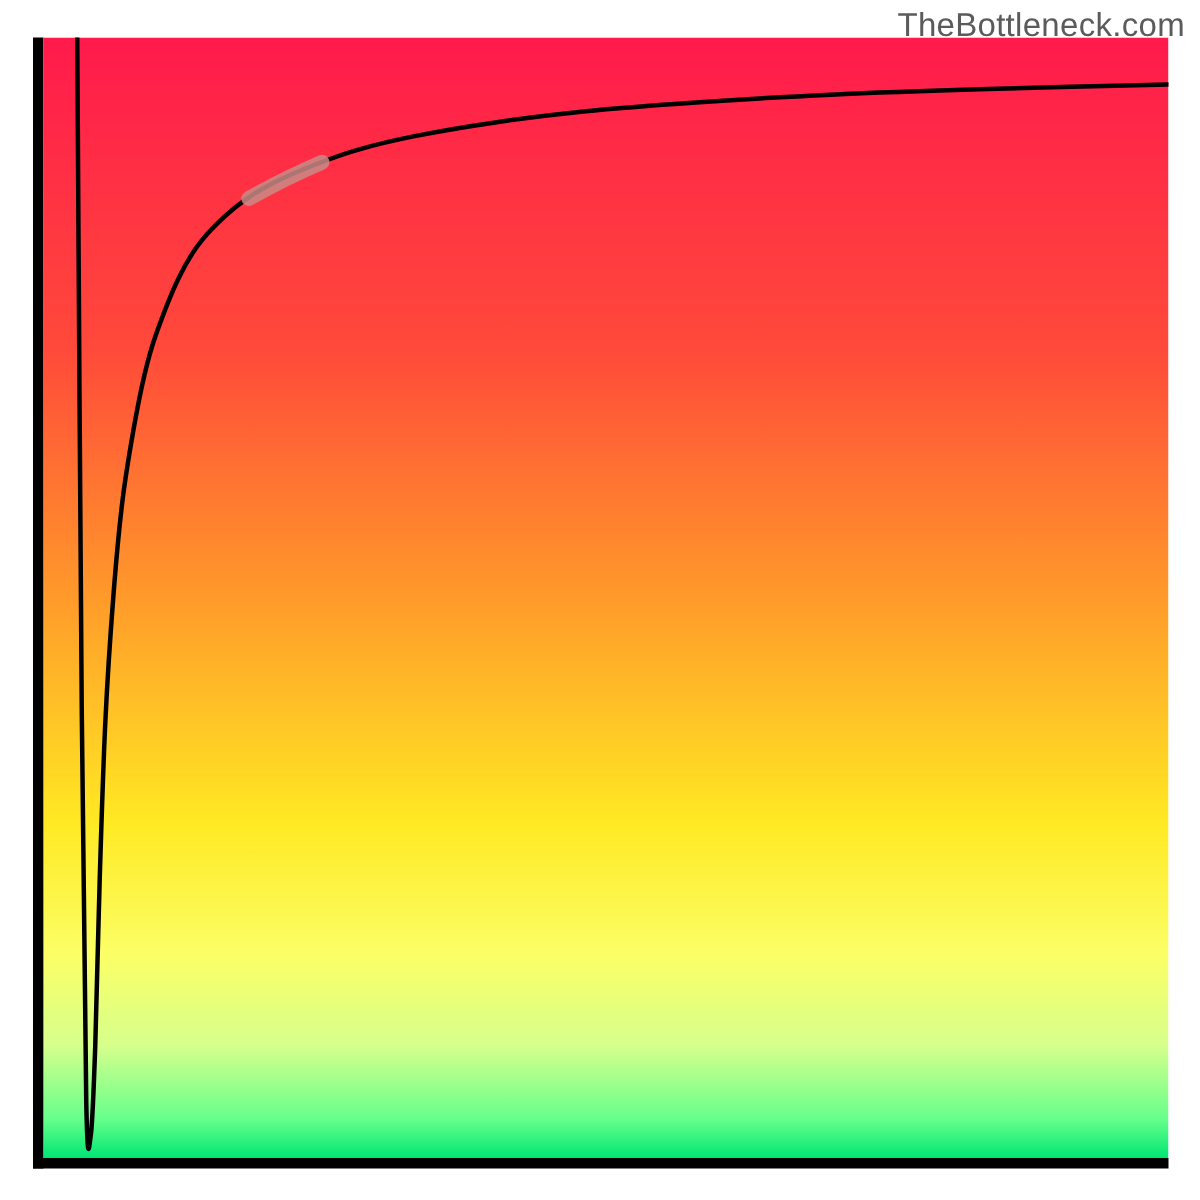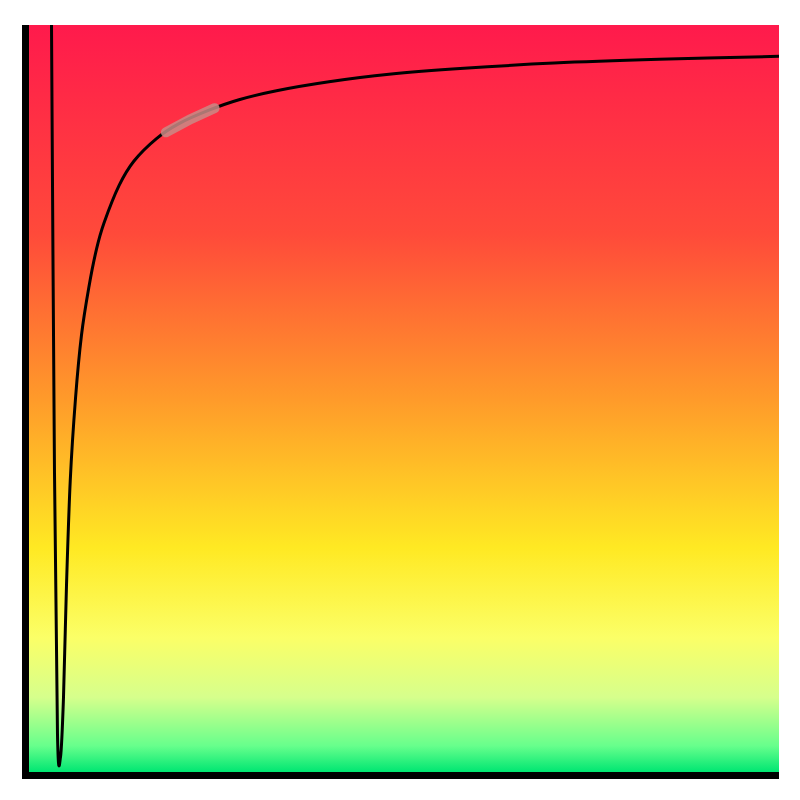--- a/index.html
+++ b/index.html
@@ -34,20 +34,21 @@
   }
   .curve-svg {
     position: absolute;
     inset: 0;
   }
 </style>
 </head>
 <body>
 
 <div class="stage">
+  <div class="attribution">TheBottleneck.com</div>
 
   <div class="plot-frame">
 
     <svg class="gradient-bg" viewBox="0 0 750 747" preserveAspectRatio="none">
       <defs>
         <linearGradient id="bg-grad" x1="0" y1="0" x2="0" y2="1">
             <stop offset="0%" stop-color="#ff1a4c"></stop>
             <stop offset="28.000000000000004%" stop-color="#ff4a3a"></stop>
             <stop offset="50%" stop-color="#ff9a2a"></stop>
             <stop offset="70%" stop-color="#ffe923"></stop>

